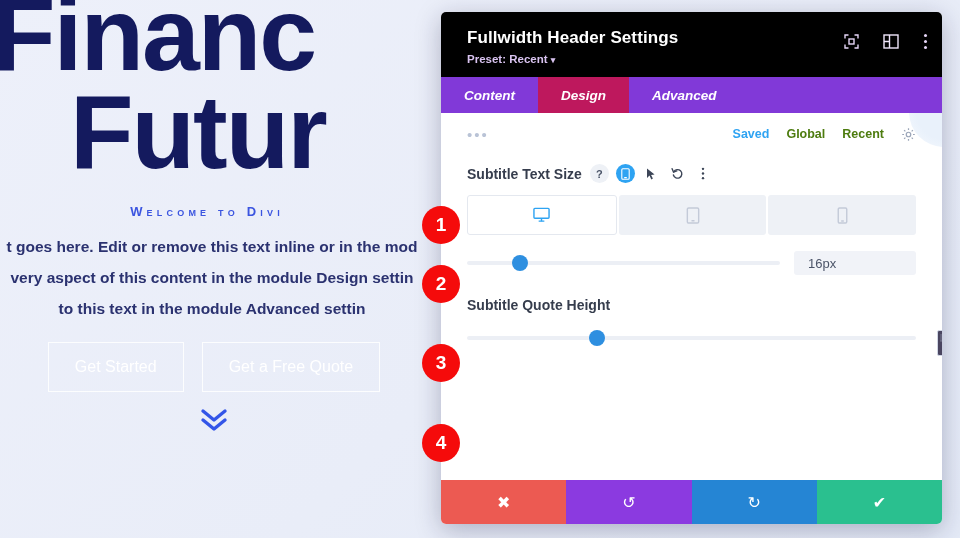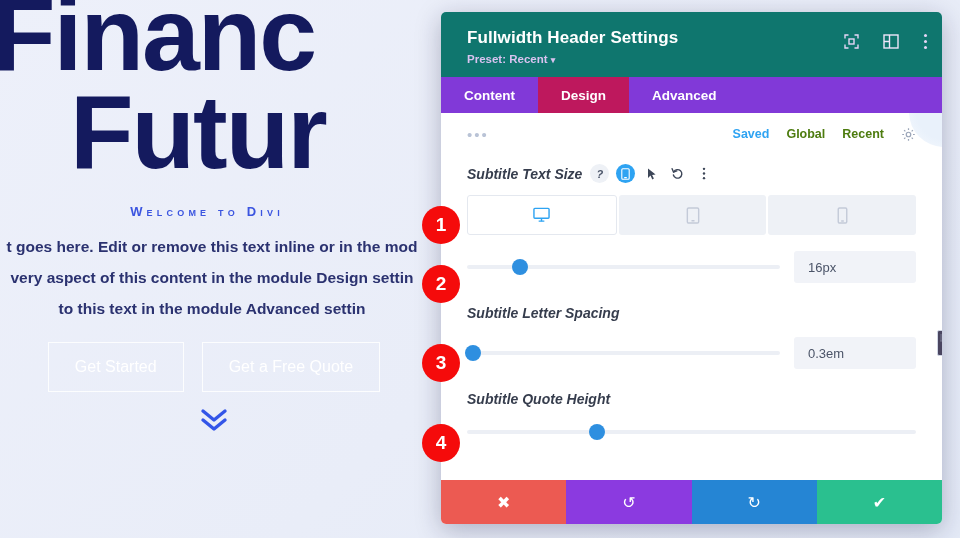--- a/index.html
+++ b/index.html
@@ -81,21 +81,21 @@
     position: absolute;
     left: 441px; top: 12px;
     width: 501px; height: 512px;
     border-radius: 5px;
     background: #ffffff;
     box-shadow: 0 6px 26px rgba(20,20,60,0.28);
     display: flex; flex-direction: column;
     overflow: hidden;
   }
   .modal-header {
-    background: #0f766e;
+    background: #000000;
     padding: 16px 22px 12px 26px;
     position: relative;
   }
   .modal-title {
     color: #ffffff;
     font-size: 17px;
     font-weight: bold;
     letter-spacing: 0.1px;
   }
   .modal-preset {
@@ -112,20 +112,21 @@
   .header-icons .hi { cursor: pointer; line-height: 0; }
 
   .tab-bar { background: #8139d8; display: flex; height: 36px; }
   .tab {
     padding: 0 23px;
     display: flex; align-items: center;
     color: #ffffff;
     font-size: 13.5px;
     font-weight: bold;
     cursor: pointer;
+    font-style: italic;
   }
   .tab.active { background: #be185d; }
 
   .modal-body {
     flex: 1;
     background: #ffffff;
     position: relative;
     overflow: hidden;
     padding: 0 26px;
   }
@@ -144,21 +145,21 @@
   }
   .dots-handle { color: #b9c3d6; letter-spacing: 2px; font-size: 15px; line-height: 1; }
   .toolbar-right {
     margin-left: auto;
     display: flex; align-items: flex-start; gap: 17px;
   }
   .tb-link { font-size: 12.5px; font-weight: bold; color: #4d7c0f; cursor: pointer; }
   .tb-link.active { color: #2ea3f2; }
 
   .field { margin-top: 9px; }
-  .field-label-row { display: flex; align-items: center; gap: 8px; font-style: italic; }
+  .field-label-row { display: flex; align-items: center; gap: 8px; }
   .field-label {
     font-size: 14px; font-weight: bold; color: #363d4d;
   }
   .mini-icons { display: flex; align-items: center; gap: 7px; }
   .mini {
     width: 19px; height: 19px; border-radius: 50%;
     background: #eef1f6;
     display: flex; align-items: center; justify-content: center;
     color: #4a5468; font-size: 11px; font-weight: bold;
     cursor: pointer;
@@ -196,21 +197,21 @@
     position: absolute; top: 7px; left: 0; right: 0;
     height: 4px; border-radius: 2px; background: #eceff5;
   }
   .slider-thumb {
     position: absolute; top: 1px;
     width: 16px; height: 16px; border-radius: 50%;
     background: #2e8fe0;
     transform: translateX(-8px);
   }
   .value-box {
-    width: 122px; height: 32px;
+    width: 122px; height: 24px;
     background: #f1f3f8;
     border-radius: 3px;
     display: flex; align-items: center;
     padding-left: 14px;
     font-size: 13px; color: #4b5468;
     cursor: text;
   }
 
   .modal-footer { display: flex; height: 44px; }
   .footer-btn {
@@ -398,32 +399,20 @@
 
       <div class="slider-row">
         <div class="slider">
           <div class="slider-track"></div>
           <div class="slider-thumb" style="left: 17%;"></div>
         </div>
         <div class="value-box">16px</div>
       </div>
     </div>
 
-    <div class="field" style="margin-top:22px;">
-      <div class="field-label-row">
-        <span class="field-label">Subtitle Letter Spacing</span>
-      </div>
-      <div class="slider-row">
-        <div class="slider">
-          <div class="slider-track"></div>
-          <div class="slider-thumb" style="left: 2%;"></div>
-        </div>
-        <div class="value-box">0.3em</div>
-      </div>
-    </div>
 
     <div class="field" style="margin-top:22px;">
       <div class="field-label-row">
         <span class="field-label">Subtitle Quote Height</span>
       </div>
       <div class="slider-row">
         <div class="slider">
           <div class="slider-track"></div>
           <div class="slider-thumb" style="left: 29%;"></div>
         </div>

